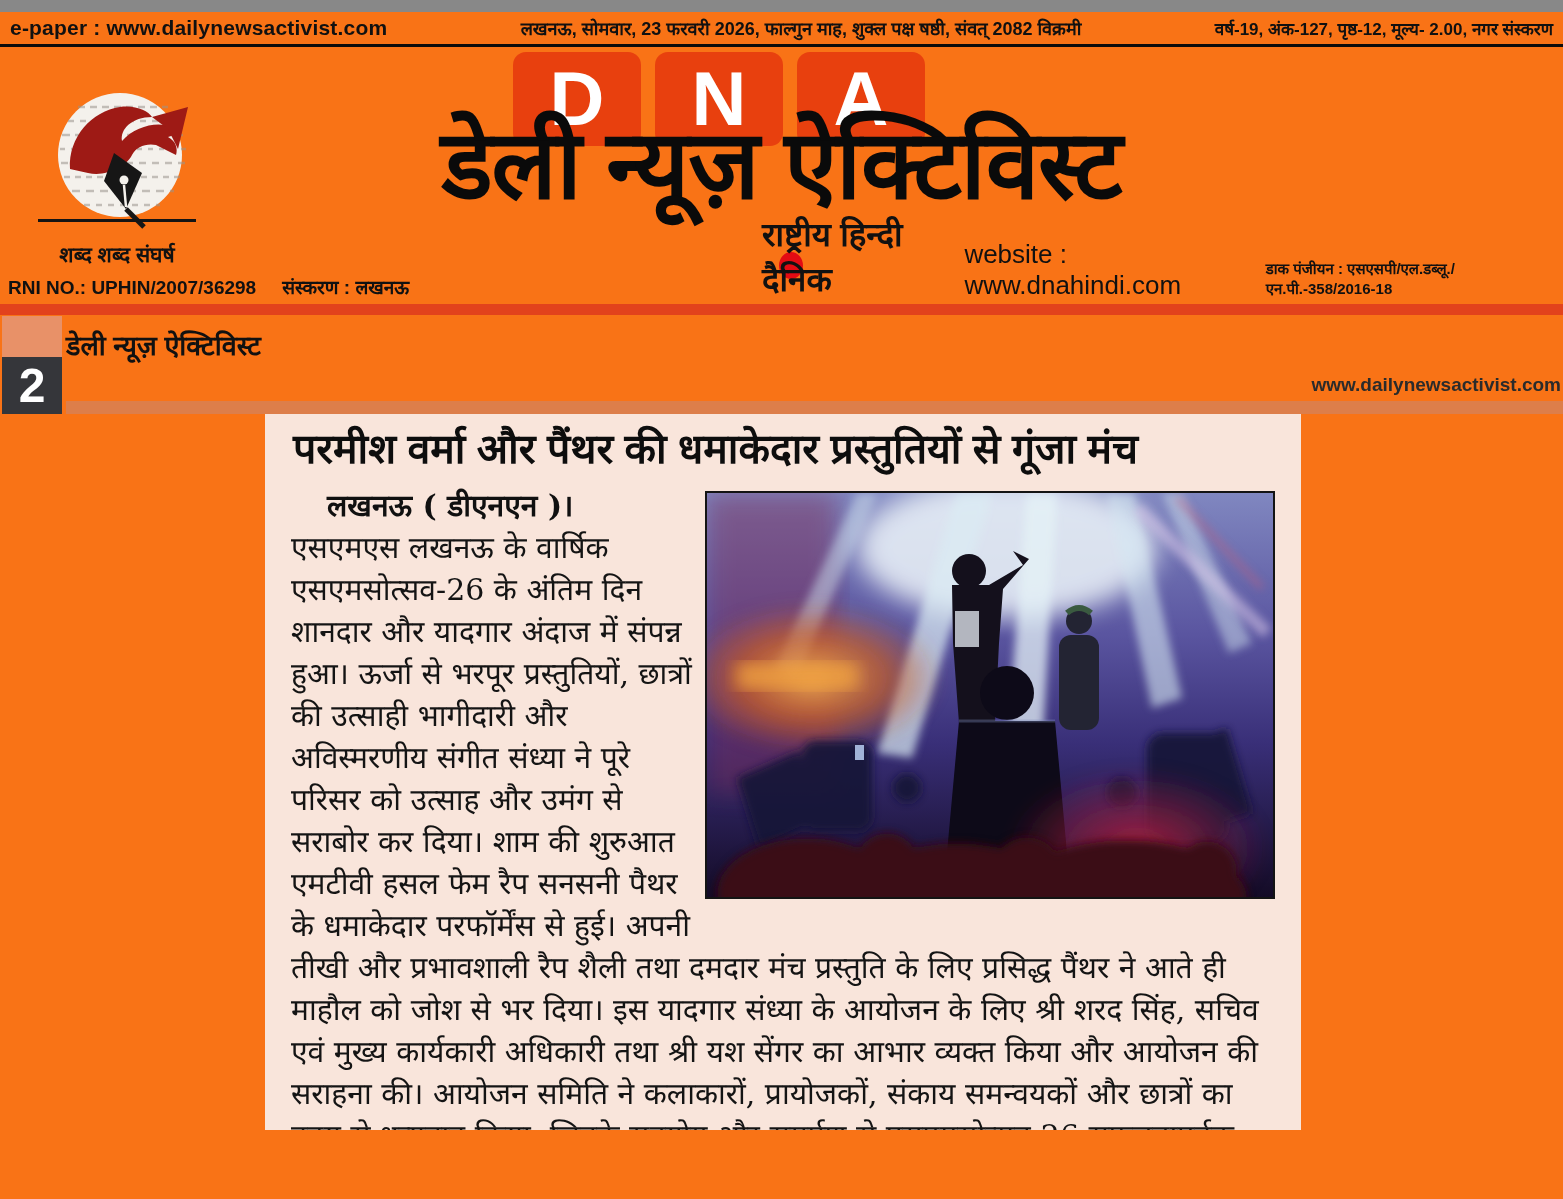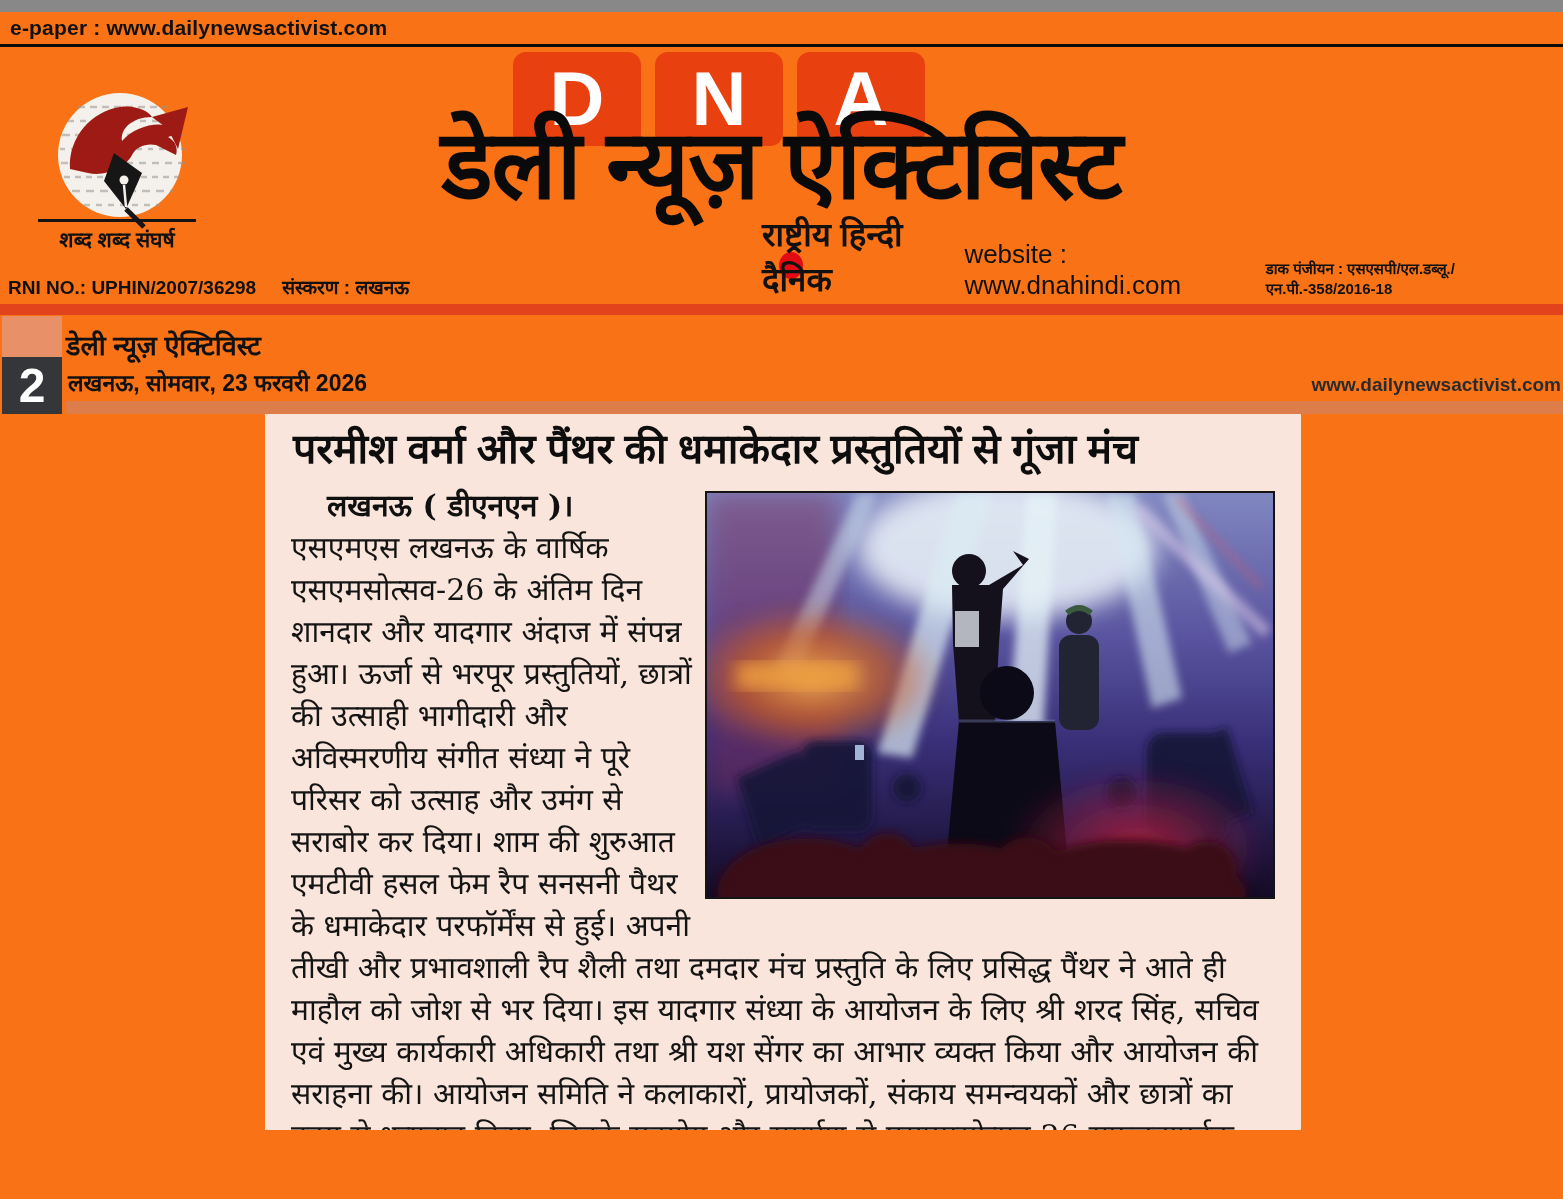--- a/index.html
+++ b/index.html
@@ -15,21 +15,21 @@
   .topbar .epaper { font-size:21px; font-weight:bold; letter-spacing:.2px; }
   .topbar .pdate { font-size:18px; font-weight:bold; }
   .topbar .issue { font-size:17px; font-weight:bold; }
   .toprule { position:absolute; left:0; right:0; top:32px; height:3px; background:#0c0c0c; }
 
   
   .masthead { position:absolute; left:0; top:35px; right:0; height:225px; }
   .emblem { position:absolute; left:28px; top:30px; width:175px; height:200px; }
   .emblem svg { display:block; }
   .motto { position:absolute; left:10px; top:142px; width:158px; text-align:center;
-    border-top:3px solid #141414; padding-top:3px;
+    border-top:3px solid #141414; padding-top:18px;
     font-weight:bold; font-size:21px; white-space:nowrap; }
   .dna-logo { position:absolute; left:513px; top:5px; display:flex; gap:14px; }
   .dna-tile { width:128px; height:94px; background:#e8400e; border-radius:13px;
     display:flex; align-items:center; justify-content:center;
     color:#fff; font-size:76px; font-weight:900; line-height:1;
     font-family:"Liberation Sans","DejaVu Sans",sans-serif; }
   .big-title { position:absolute; left:50%; top:60px; transform:translateX(-50%);
     font-size:96px; font-weight:bold; color:#0a0a0a; white-space:nowrap;
     letter-spacing:-1px; line-height:1.2; }
   .red-dot { position:absolute; left:779px; top:205px; width:24px; height:27px;
@@ -69,20 +69,22 @@
   .dateline { font-size:30px; font-weight:bold; text-indent:36px; line-height:1.4; color:#101010; }
   .bodytext { font-size:30px; line-height:1.40; color:#141414; }
 </style>
 </head>
 <body>
 
 <div class="page">
 
   <div class="topbar">
     <span class="epaper">e-paper : www.dailynewsactivist.com</span>
+    <span class="pdate">लखनऊ, सोमवार, 23 फरवरी 2026,  फाल्गुन माह, शुक्ल पक्ष षष्ठी, संवत् 2082 विक्रमी</span>
+    <span class="issue">वर्ष-19, अंक-127, पृष्ठ-12, मूल्य- 2.00, नगर संस्करण</span>
   </div>
   <div class="toprule"></div>
 
   <div class="masthead">
     <div class="emblem">
       <svg width="175" height="200" viewBox="0 0 175 200">
         <circle cx="92" cy="78" r="62" fill="#f4f1ec"></circle>
         <g stroke="#9a948c" stroke-width="2.6" opacity="0.55">
           <line x1="50" y1="30" x2="140" y2="30" stroke-dasharray="7 5"></line>
           <line x1="40" y1="44" x2="150" y2="44" stroke-dasharray="6 6"></line>
@@ -122,21 +124,20 @@
       <span class="tagline">राष्ट्रीय हिन्दी दैनिक</span>
       <span class="website1">website : www.dnahindi.com</span>
       <span class="postal">डाक पंजीयन : एसएसपी/एल.डब्लू./एन.पी.-358/2016-18</span>
     </div>
   </div>
   <div class="redbar"></div>
 
   <div class="salmon-sq"></div>
   <div class="page-num">2</div>
   <div class="mini-title">डेली न्यूज़ ऐक्टिविस्ट</div>
-  <div class="mini-date">लखनऊ, सोमवार, 23 फरवरी 2026</div>
   <div class="website2">www.dailynewsactivist.com</div>
   <div class="orangebar"></div>
 
   <div class="article">
     <div class="headline">परमीश वर्मा और पैंथर की धमाकेदार प्रस्तुतियों से गूंजा मंच</div>
     <div class="article-body">
       <div class="photo">
         <svg viewBox="0 0 566 404" preserveAspectRatio="none">
           <defs>
             <linearGradient id="bgGrad" x1="0" y1="0" x2="0" y2="1">

